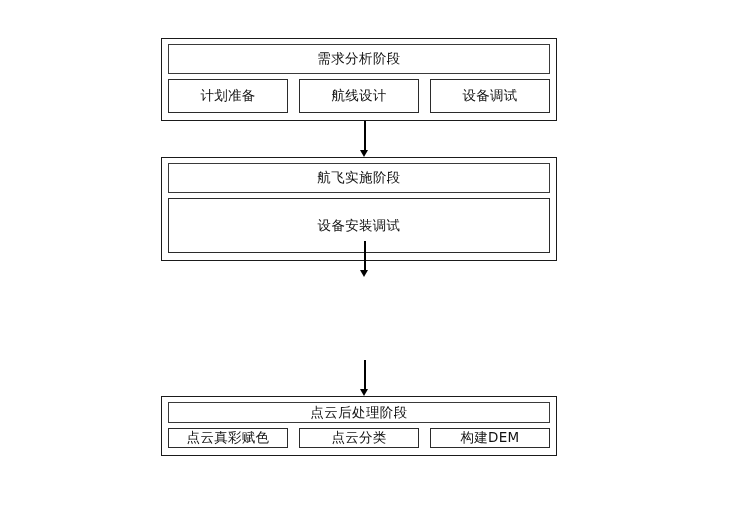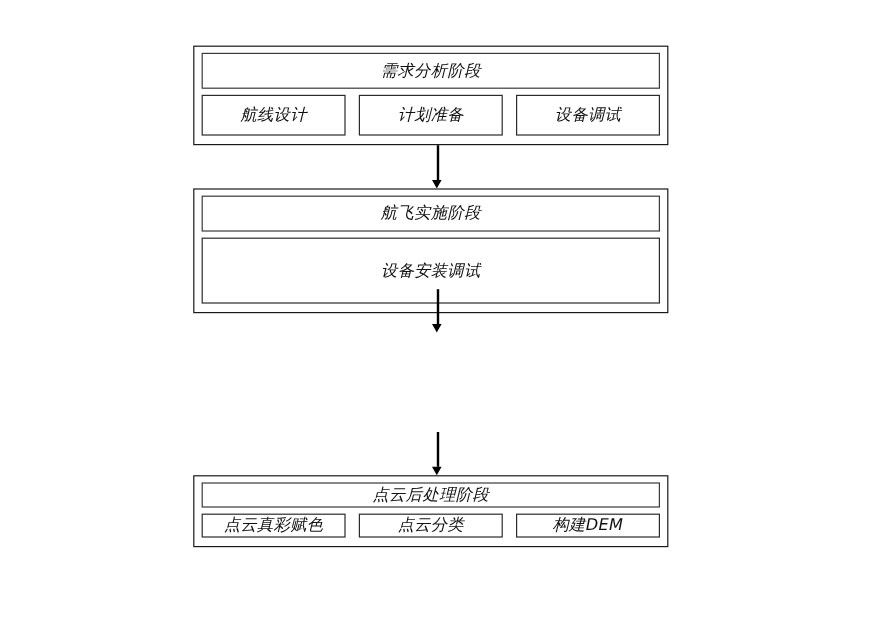--- a/index.html
+++ b/index.html
@@ -12,21 +12,20 @@
     background: #ffffff;
     font-family: "DejaVu Sans", "Liberation Sans", sans-serif;
     overflow: hidden;
     position: relative;
   }
 
   #flowchart {
     position: relative;
     width: 731px;
     height: 517px;
-    font-style: italic;
   }
 
   
   .stage {
     position: absolute;
     box-sizing: border-box;
     border: 1.3px solid #1a1a1a;
     background: #ffffff;
     padding: 5px 6px 7px 6px;
     display: flex;
@@ -119,22 +118,22 @@
   .connector-3 .shaft { height: 29px; }
 </style>
 </head>
 <body>
 
 <div id="flowchart">
 
   <div class="stage narrow stage-1">
     <div class="stage-header">需求分析阶段</div>
     <div class="step-row">
+      <div class="step-box">计划准备</div>
       <div class="step-box">航线设计</div>
-      <div class="step-box">计划准备</div>
       <div class="step-box">设备调试</div>
     </div>
   </div>
 
   <div class="connector connector-1">
     <div class="shaft"></div>
     <div class="head"></div>
   </div>
 
   <div class="stage narrow stage-2">

